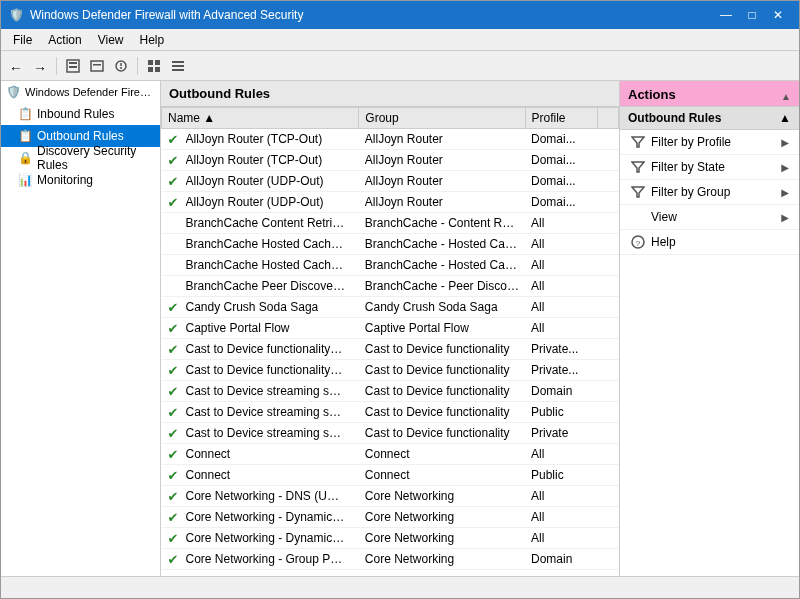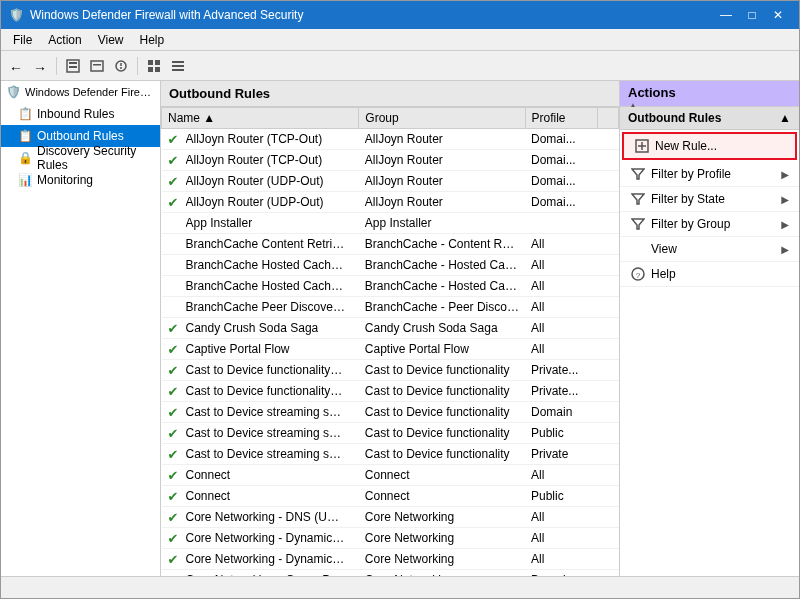--- a/index.html
+++ b/index.html
@@ -207,30 +207,29 @@
       width: 180px;
       background: white;
       border-left: 1px solid #ccc;
       display: flex;
       flex-direction: column;
       overflow-y: auto;
       flex-shrink: 0;
     }
 
     .right-panel-header {
-      background: #c4b5fd;
+      background: #f9a8d4;
       padding: 4px 8px;
       font-size: 13px;
       font-weight: bold;
       border-bottom: 1px solid #ccc;
       height: 26px;
       display: flex;
-      align-items: flex-start;
+      align-items: flex-end;
       justify-content: space-between;
-      flex-direction: column;
     }
 
     .right-panel-header .collapse-btn {
       cursor: pointer;
       font-size: 10px;
       color: #555;
     }
 
     .action-section-header {
       background: #e0e0e0;
@@ -430,29 +429,20 @@
                   <span class="check-icon">✔</span>
                   <span style="overflow: hidden; text-overflow: ellipsis; white-space: nowrap; max-width: 160px;">AllJoyn Router (UDP-Out)</span>
                 </td>
                 <td style="max-width: 160px; overflow: hidden; text-overflow: ellipsis; white-space: nowrap;">AllJoyn Router</td>
                 <td>Domai...</td>
                 <td></td>
               </tr>
               <tr>
                 <td style="display: flex; align-items: center; gap: 4px;">
                   <span class="check-icon"> </span>
-                  <span style="overflow: hidden; text-overflow: ellipsis; white-space: nowrap; max-width: 160px;">App Installer</span>
-                </td>
-                <td style="max-width: 160px; overflow: hidden; text-overflow: ellipsis; white-space: nowrap;">App Installer</td>
-                <td></td>
-                <td></td>
-              </tr>
-              <tr>
-                <td style="display: flex; align-items: center; gap: 4px;">
-                  <span class="check-icon"> </span>
                   <span style="overflow: hidden; text-overflow: ellipsis; white-space: nowrap; max-width: 160px;">BranchCache Content Retrieval (HTTP-O...</span>
                 </td>
                 <td style="max-width: 160px; overflow: hidden; text-overflow: ellipsis; white-space: nowrap;">BranchCache - Content Retr...</td>
                 <td>All</td>
                 <td></td>
               </tr>
               <tr>
                 <td style="display: flex; align-items: center; gap: 4px;">
                   <span class="check-icon"> </span>
                   <span style="overflow: hidden; text-overflow: ellipsis; white-space: nowrap; max-width: 160px;">BranchCache Hosted Cache Client (HTT...</span>
@@ -606,30 +596,20 @@
         <span>Actions</span>
         <span class="collapse-btn">▲</span>
       </div>
 
       <div class="action-section-header">
         <span>Outbound Rules</span>
         <span style="cursor:pointer;">▲</span>
       </div>
 
       <div id="action-items-container">
-      <div class="action-item highlighted">
-            <span class="action-icon">
-              <svg width="14" height="14" viewBox="0 0 14 14">
-                <rect x="1" y="1" width="12" height="12" fill="none" stroke="#555" stroke-width="1.5"></rect>
-                <line x1="7" y1="3" x2="7" y2="11" stroke="#555" stroke-width="1.5"></line>
-                <line x1="3" y1="7" x2="11" y2="7" stroke="#555" stroke-width="1.5"></line>
-              </svg>
-            </span>
-            <span>New Rule...</span>
-          </div>
           <div class="action-item">
             <span class="action-icon">
               <svg width="14" height="14" viewBox="0 0 14 14">
                 <polygon points="1,2 13,2 8,8 8,12 6,12 6,8" fill="none" stroke="#555" stroke-width="1.5"></polygon>
               </svg>
             </span>
             <span>Filter by Profile</span>
             <span class="arrow-right">▶</span>
           </div>
           <div class="action-item">

